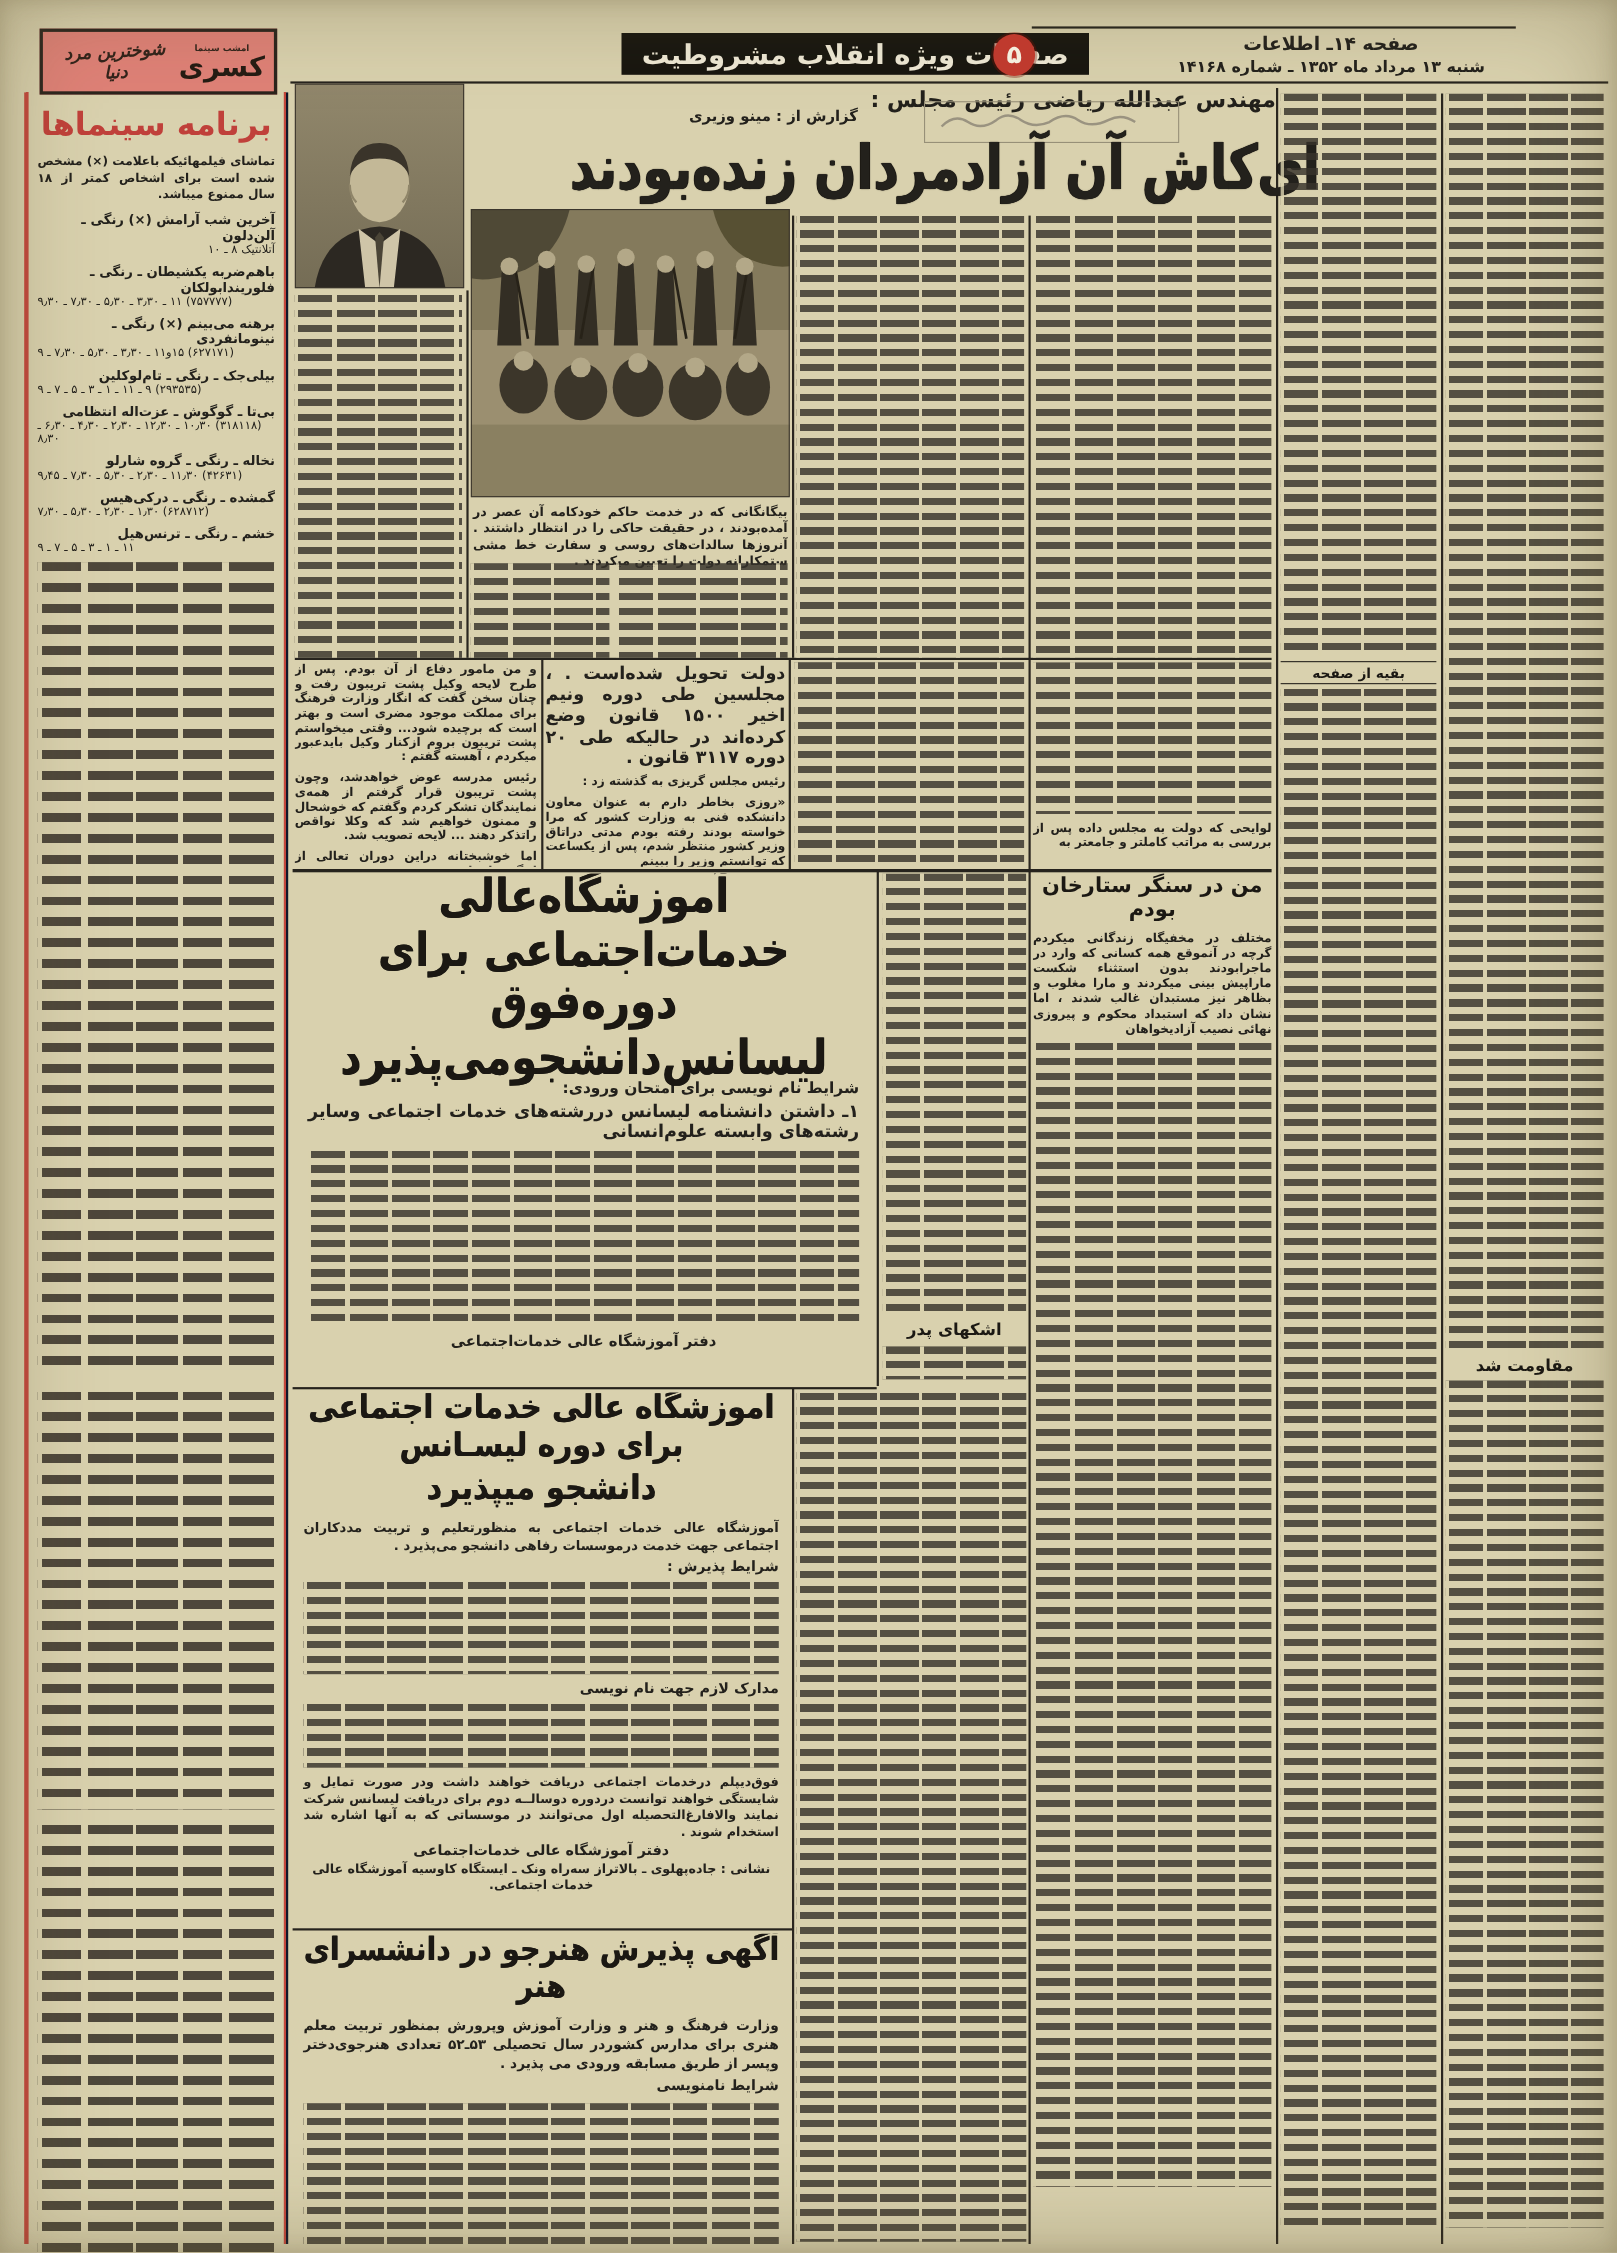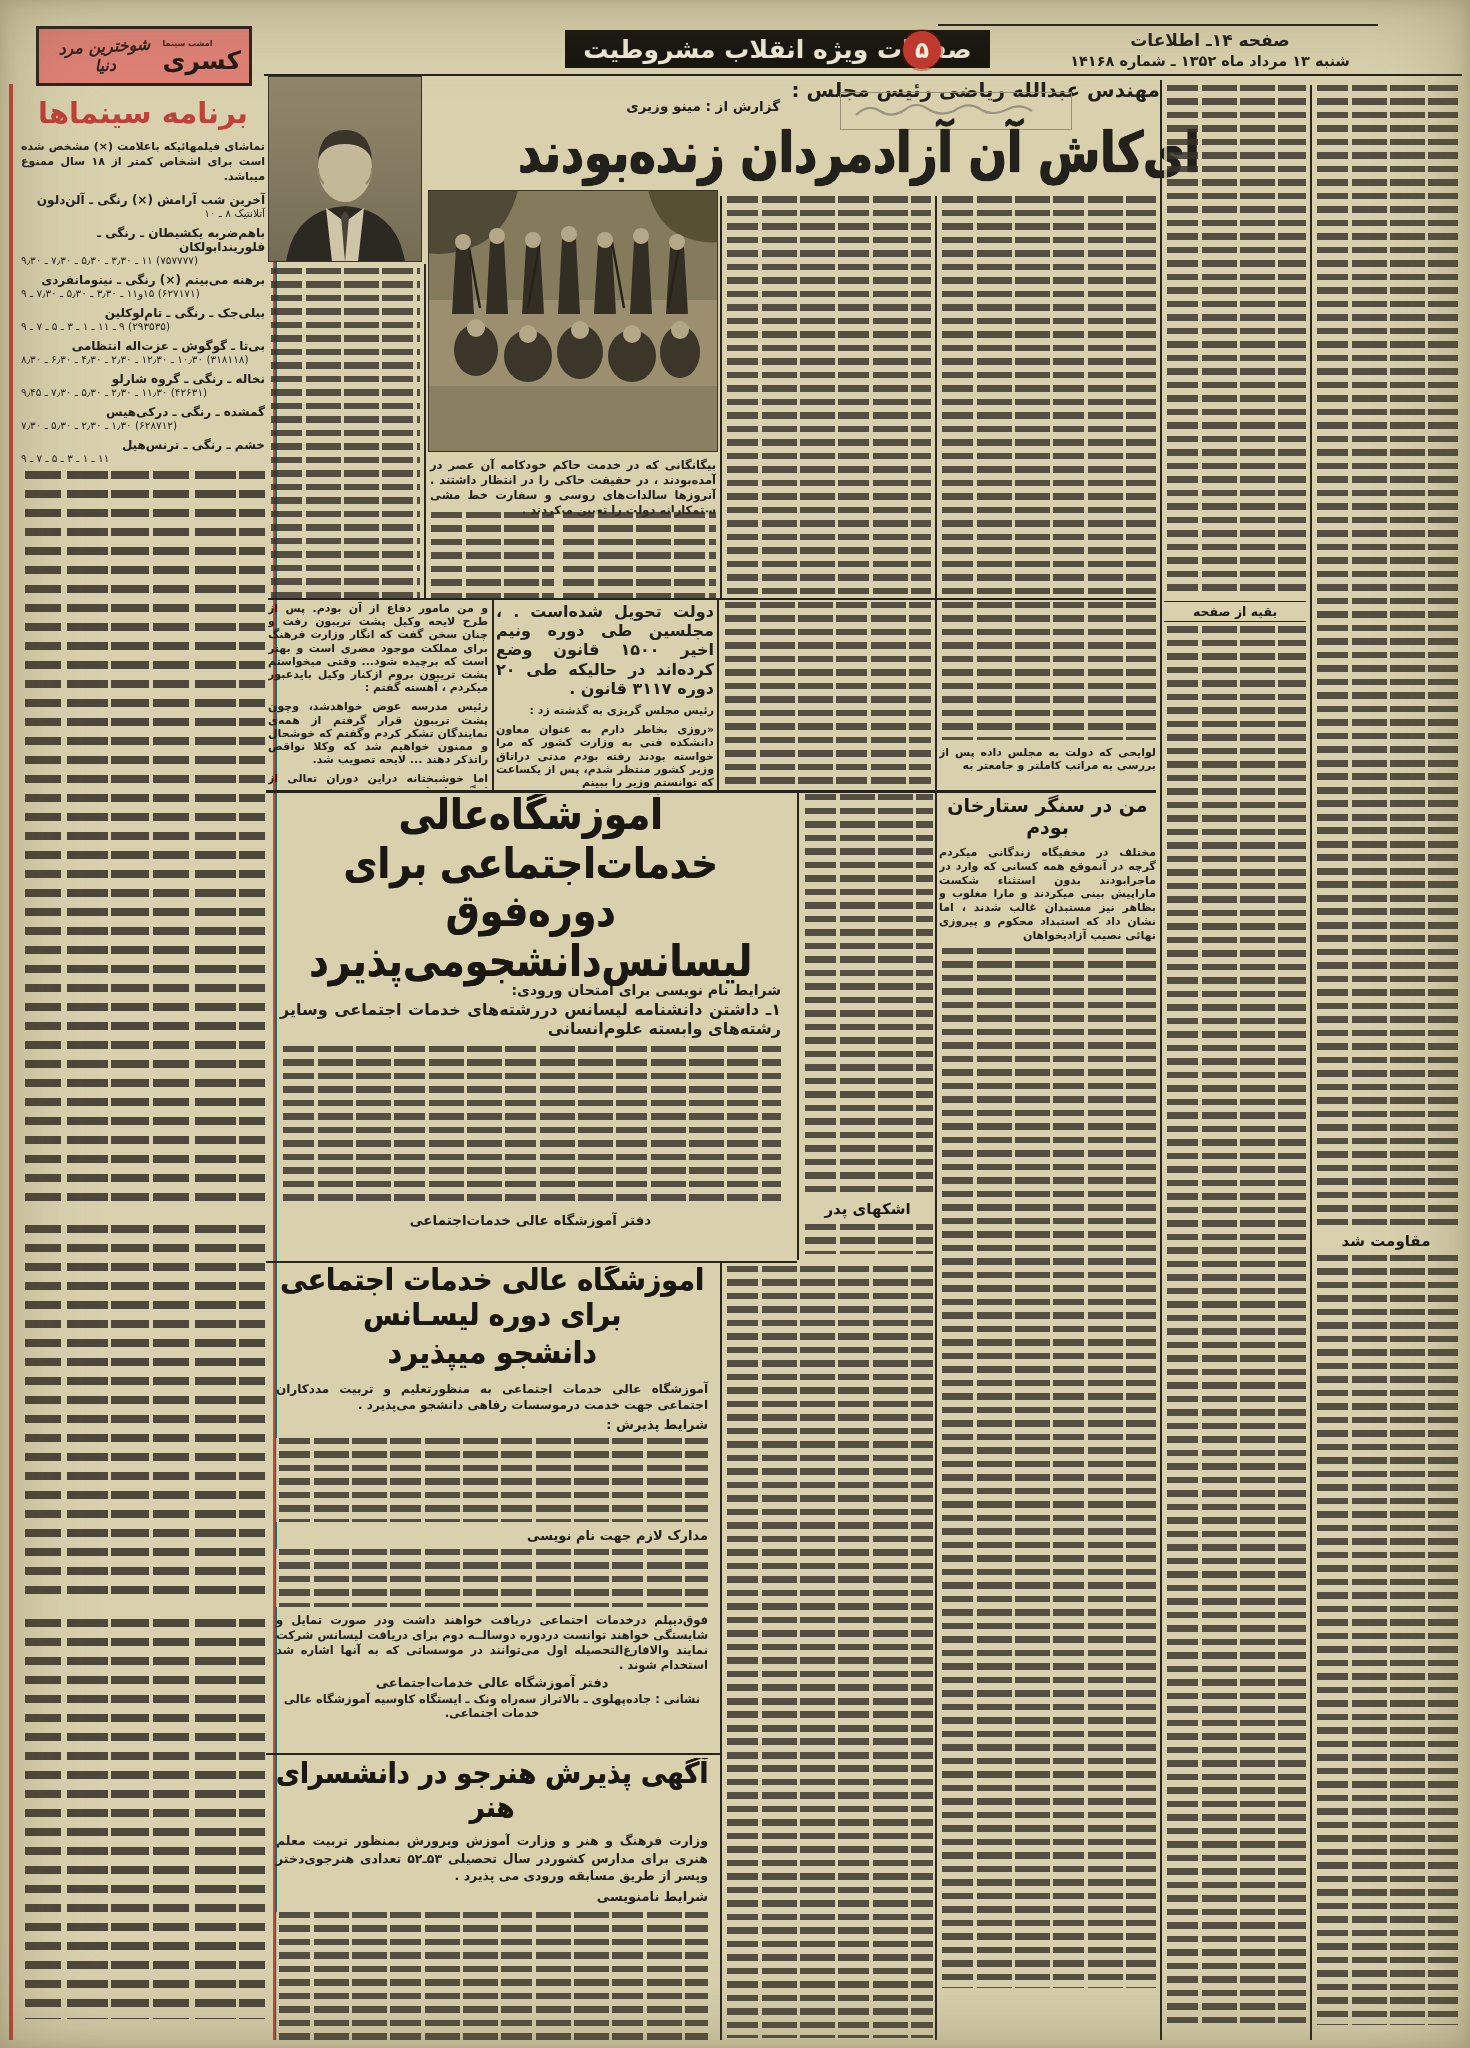--- a/index.html
+++ b/index.html
@@ -36,28 +36,28 @@
     <div style="font-size:14.5px;font-weight:bold;margin-top:3px;">شنبه ۱۳ مرداد ماه ۱۳۵۲ ـ شماره ۱۴۱۶۸</div>
   </div>
   <div class="abs" style="top:30px;left:565px;width:425px;height:38px;background:#17150f;display:flex;align-items:center;justify-content:center;">
     <span style="color:#efe9d6;font-size:25px;font-weight:bold;letter-spacing:1px;">صفحات ویژه انقلاب مشروطیت</span>
   </div>
   <div class="abs" style="top:31px;left:903px;width:38px;height:38px;border-radius:50%;background:#bf3a2e;box-shadow:0 0 0 2px rgba(120,20,10,.35);display:flex;align-items:center;justify-content:center;z-index:3;">
     <span style="color:#f4eede;font-size:23px;font-weight:bold;">۵</span>
   </div>
 
   <div class="abs" style="top:26px;left:36px;width:216px;height:60px;background:#df8177;border:3.5px solid #2b241d;display:flex;flex-direction:row;align-items:center;padding:0 8px;box-sizing:border-box;">
-    <div style="text-align:left;">
+    <div style="text-align:center;">
       <div style="font-size:8px;font-weight:bold;color:#33241c;">امشب سینما</div>
       <div style="font-size:25px;font-weight:bold;color:#241b13;line-height:1;">کسری</div>
     </div>
     <div style="flex:1;text-align:center;font-size:16px;font-style:italic;font-weight:bold;color:#31221a;transform:rotate(-3deg);">شوخترین مرد دنیا</div>
   </div>
 
-  <div class="abs" style="top:84px;left:9px;width:268px;height:1956px;border-right:2px solid #0f766e;border-left:2px solid #c4473c;box-shadow:inset -4px 0 0 -2px #c4473c, inset 5px 0 0 -3px #c4473c;box-sizing:border-box;padding:8px 10px;">
+  <div class="abs" style="top:84px;left:22px;width:240px;height:1956px;border-right:2px solid #0f172a;border-left:2px solid #c4473c;box-shadow:inset -4px 0 0 -2px #c4473c, inset 5px 0 0 -3px #c4473c;box-sizing:border-box;padding:8px 10px;">
     <div class="center" style="font-size:29px;font-weight:bold;color:#c0403a;margin:4px 0 10px;">برنامه سینماها</div>
     <div class="txt" style="font-size:11px;line-height:1.35;margin-bottom:8px;">تماشای فیلمهائیکه باعلامت (×) مشخص شده است برای اشخاص کمتر از ۱۸ سال ممنوع میباشد.</div>
 
     <div>
       <div style="margin-bottom:7px;">
         <div style="font-size:12px;font-weight:bold;">آخرین شب آرامش (×) رنگی ـ آلن‌دلون</div>
         <div style="font-size:10.5px;text-align:right;">آتلانتیک ۸ ـ ۱۰</div>
       </div>
       <div style="margin-bottom:7px;">
         <div style="font-size:12px;font-weight:bold;">باهم‌ضربه یکشیطان ـ رنگی ـ فلوریندابولکان</div>

